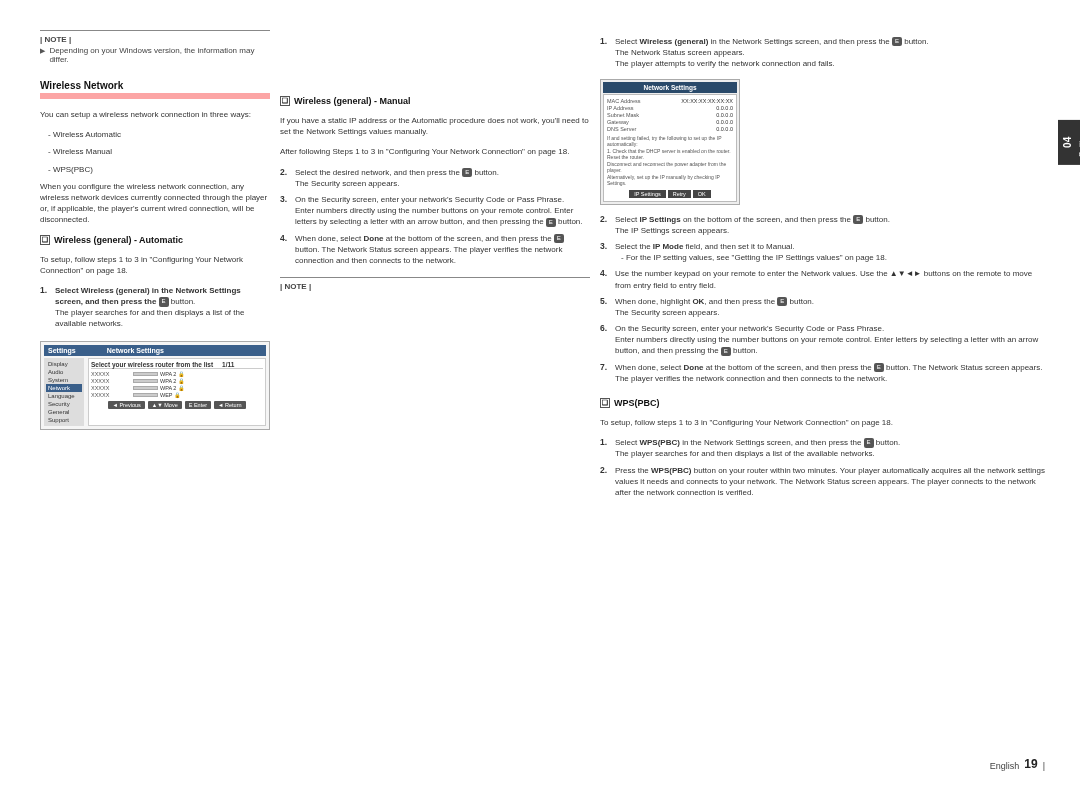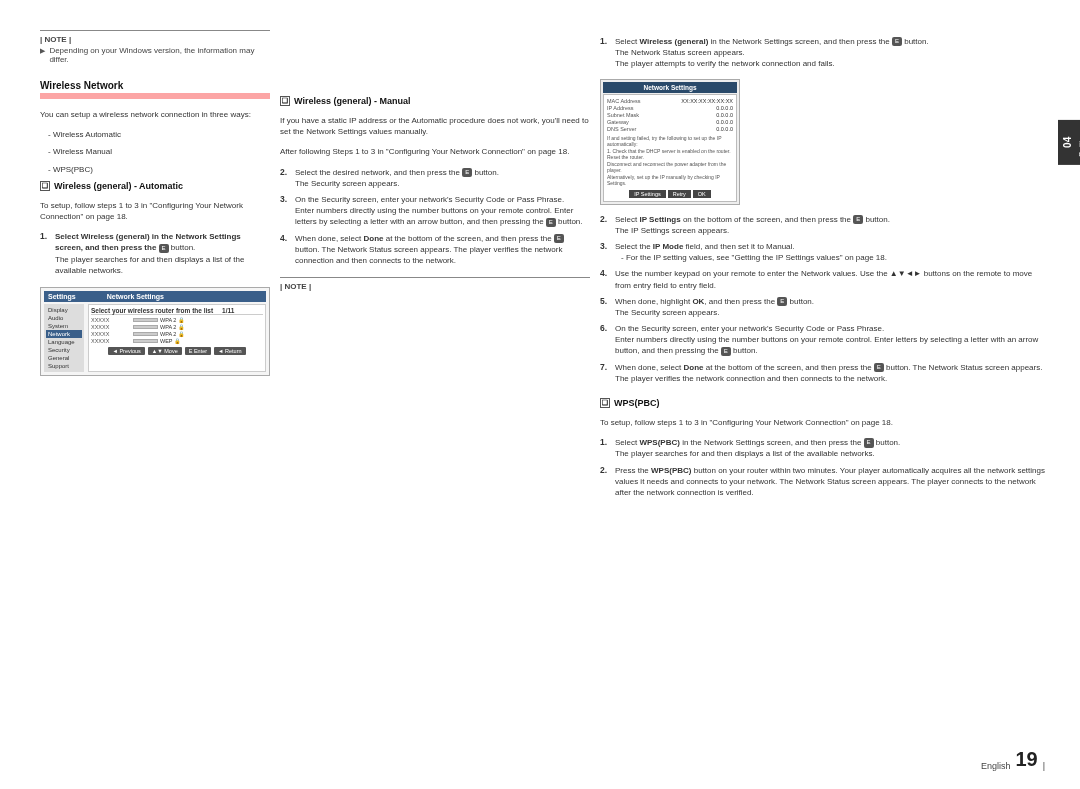--- a/index.html
+++ b/index.html
@@ -52,21 +52,21 @@
       position: absolute;
       bottom: 18px;
       right: 35px;
       font-size: 9px;
       color: #444;
       display: flex;
       align-items: flex-end;
       gap: 5px;
     }
     .page-num {
-      font-size: 20px;
+      font-size: 12px;
       font-weight: bold;
       color: #222;
     }
 
     
     .columns {
       display: flex;
       gap: 10px;
       width: 100%;
       height: calc(100% - 40px);
@@ -363,20 +363,21 @@
       <div class="note-box">
         <div class="note-title">| NOTE |</div>
         <div class="note-bullet">Depending on your Windows version, the information may differ.</div>
       </div>
 
       <div class="section-heading">Wireless Network</div>
       <p>You can setup a wireless network connection in three ways:</p>
       <div class="list-item">Wireless Automatic</div>
       <div class="list-item">Wireless Manual</div>
       <div class="list-item">WPS(PBC)</div>
+      <p>When you configure the wireless network connection, any wireless network devices currently connected through the player or, if applicable, the player's current wired connection, will be disconnected.</p>
 
       <div class="sub-heading">
         <span class="checkbox-icon">❑</span>
         <span>Wireless (general) - Automatic</span>
       </div>
       <p>To setup, follow steps 1 to 3 in "Configuring Your Network Connection" on page 18.</p>
 
       <div class="steps">
         <div class="step">
           <span class="step-num">1.</span>

